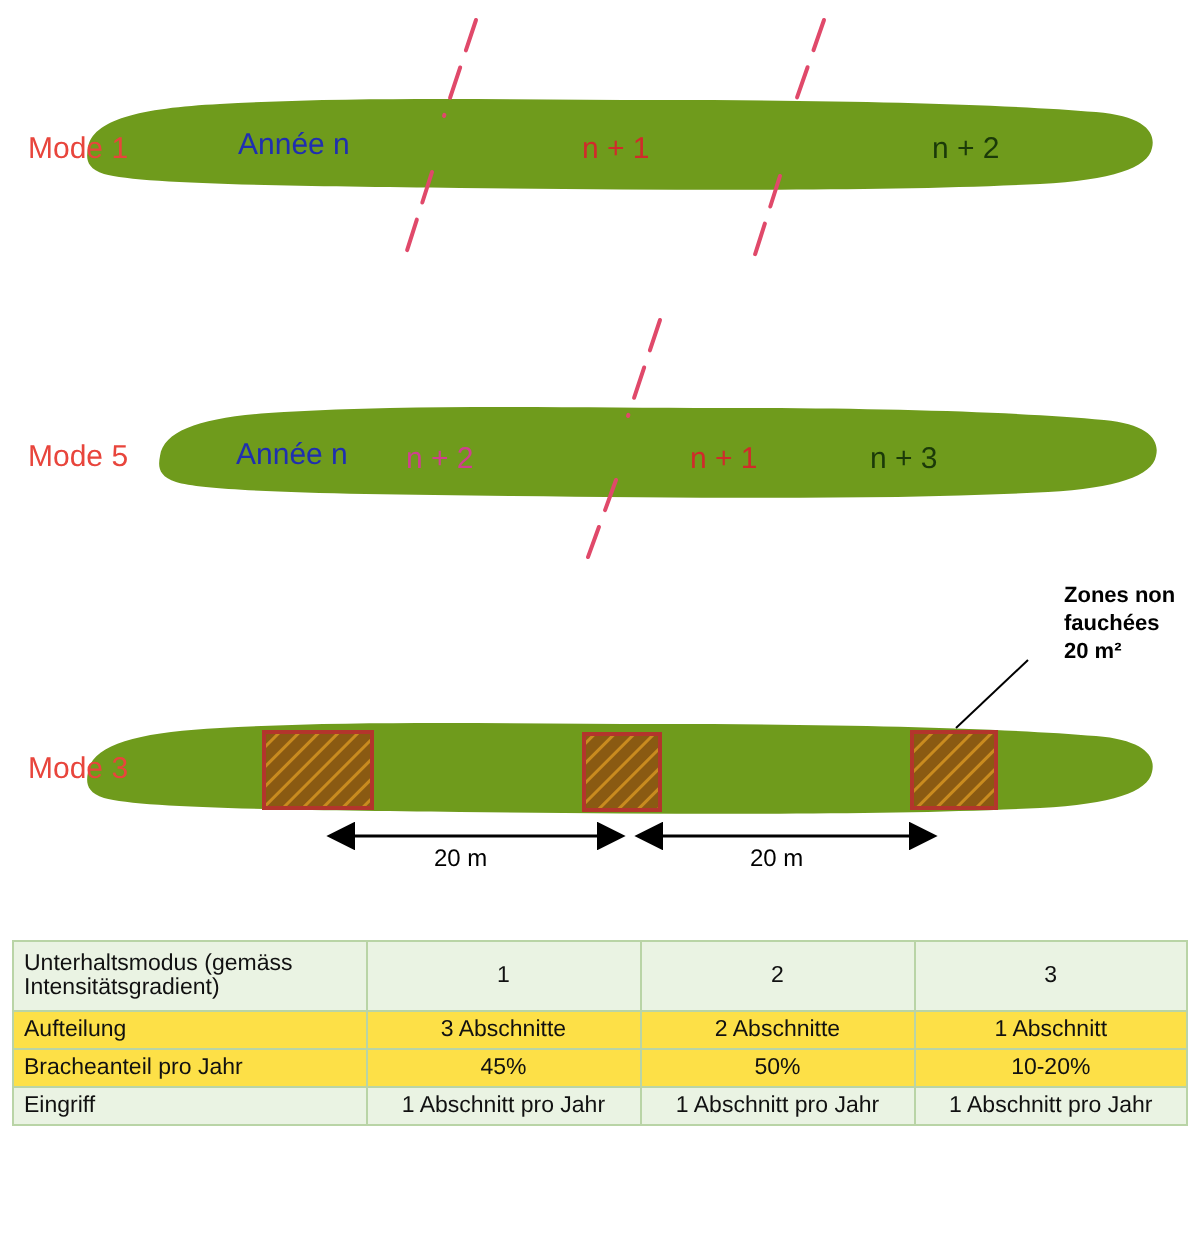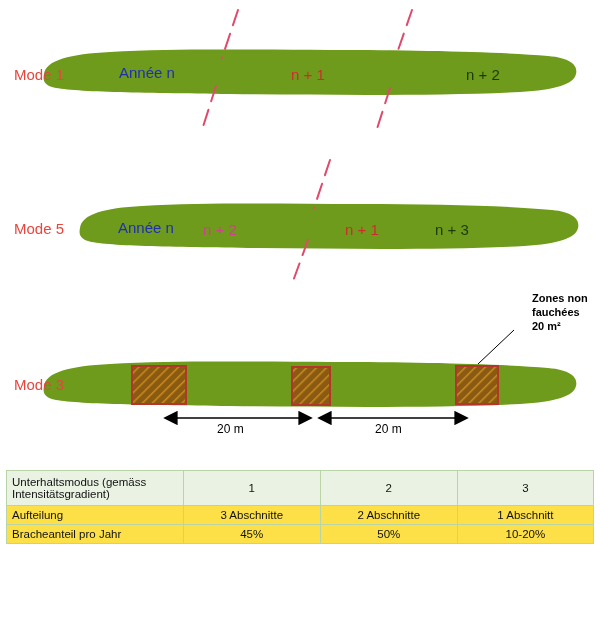--- a/index.html
+++ b/index.html
@@ -210,15 +210,21 @@
         <td class="cell">3 Abschnitte</td>
         <td class="cell">2 Abschnitte</td>
         <td class="cell">1 Abschnitt</td>
       </tr>
       <tr class="alt">
         <td class="first">Bracheanteil pro Jahr</td>
         <td class="cell">45%</td>
         <td class="cell">50%</td>
         <td class="cell">10-20%</td>
       </tr>
+      <tr>
+        <td class="first">Eingriff</td>
+        <td class="cell">1 Abschnitt pro Jahr</td>
+        <td class="cell">1 Abschnitt pro Jahr</td>
+        <td class="cell">1 Abschnitt pro Jahr</td>
+      </tr>
     </tbody>
   </table>
 </div>
 
 </body></html>

